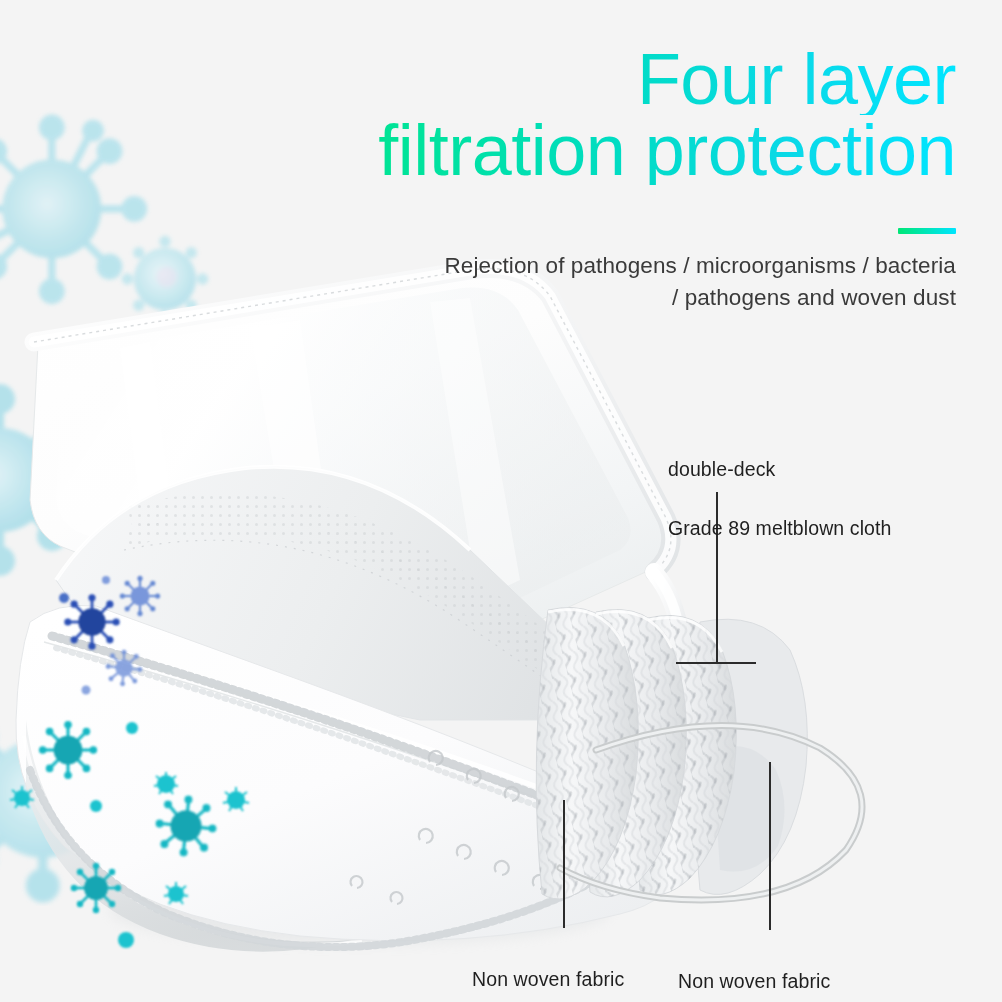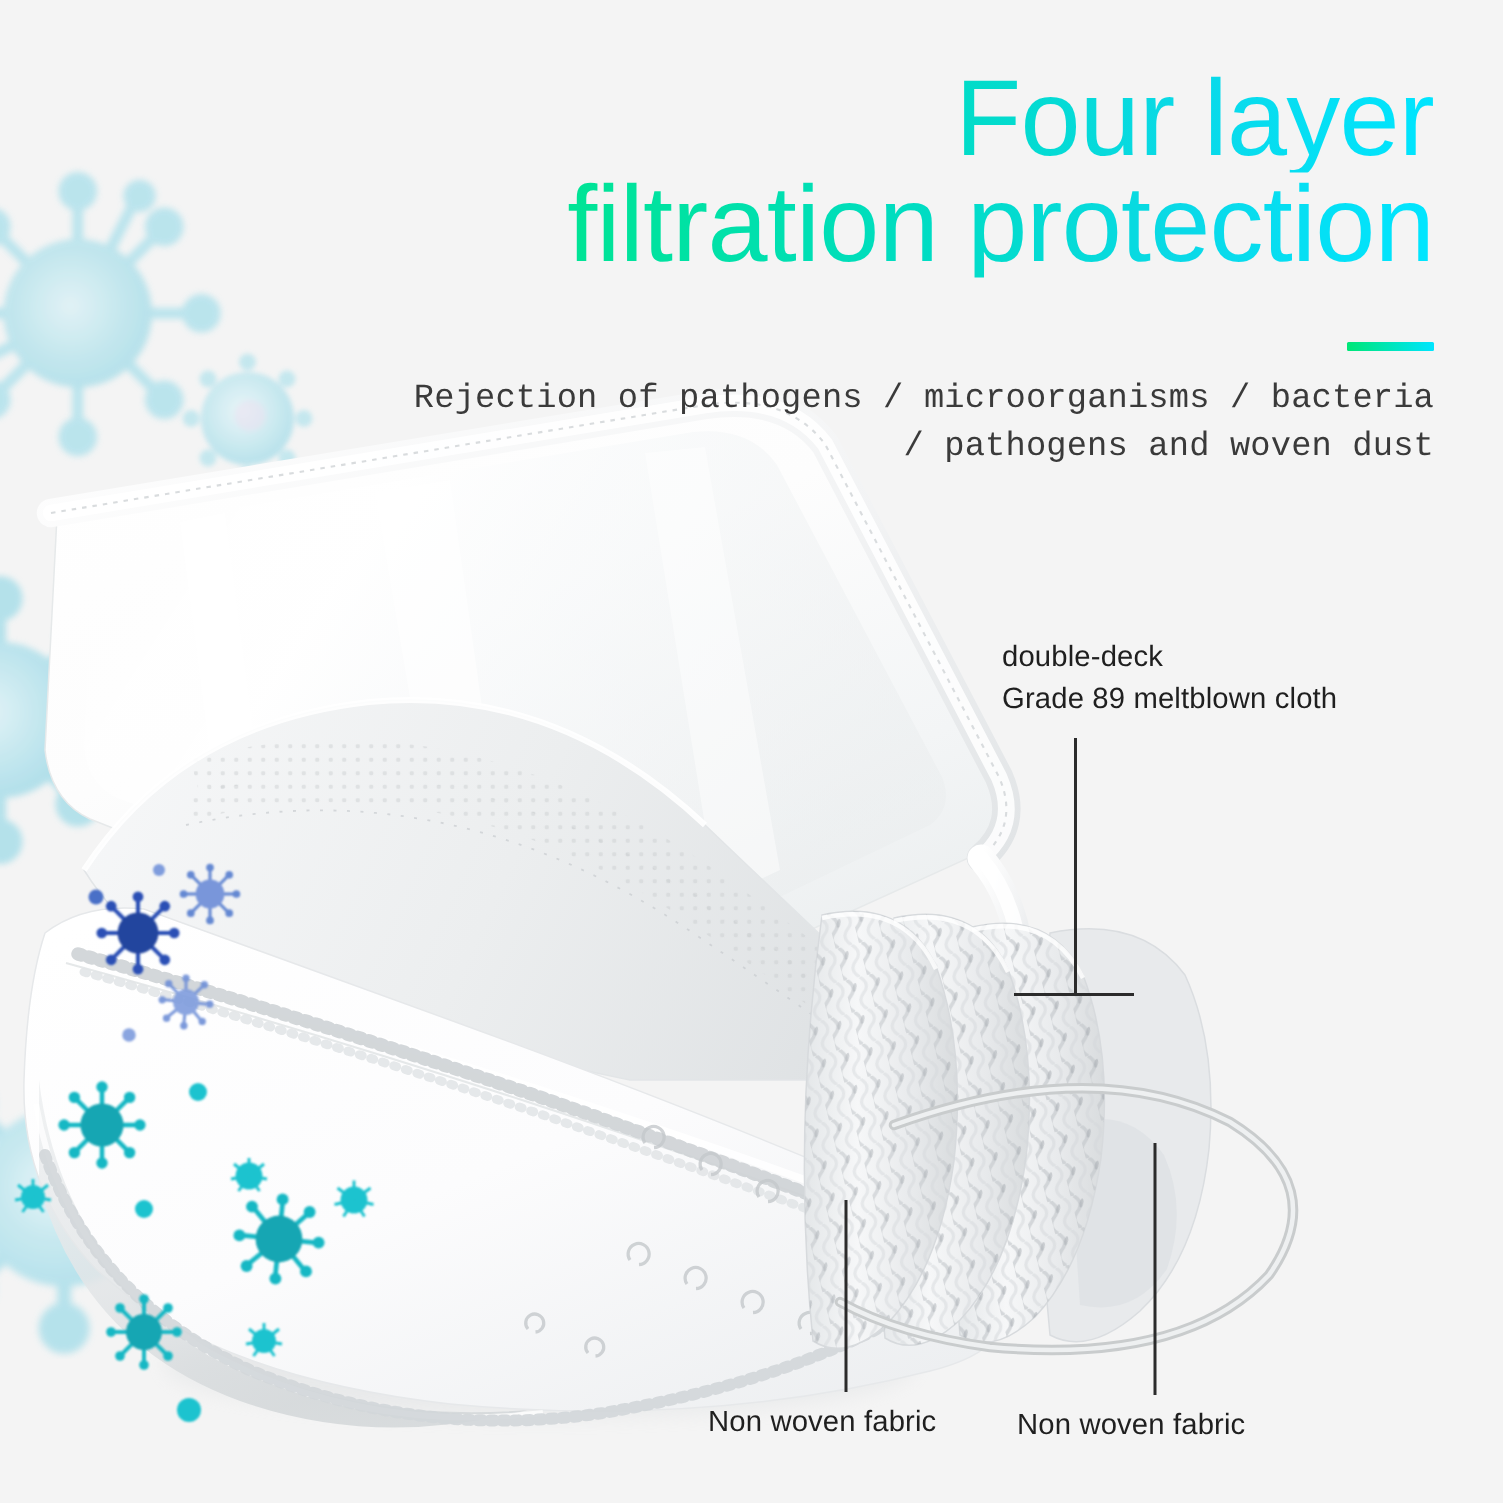--- a/index.html
+++ b/index.html
@@ -58,36 +58,36 @@
     position:absolute;
     right:46px;
     top:250px;
     width:700px;
     text-align:right;
     font-size:22.5px;
     line-height:1.42;
     color:#3a3a3a;
     letter-spacing:0.1px;
   }
-  .subhead span{display:block;font-family:Liberation Mono, monospace;}
+  .subhead span{display:block;}
 
   
   .product{position:absolute;left:0;top:250px;width:900px;height:720px;}
   .product svg{display:block;width:100%;height:100%;}
 
   
   .callout{
     position:absolute;
     font-size:19.5px;
     line-height:1.42;
     color:#1f1f1f;
     letter-spacing:0.1px;
     white-space:nowrap;
   }
-  .callout span{display:block;}
+  .callout span{display:block;margin-top:31px;}
   #callout-meltblown{left:668px;top:425px;}
   #callout-nonwoven-1{left:472px;top:935px;}
   #callout-nonwoven-2{left:678px;top:937px;}
 
   .leader{position:absolute;background:#2b2b2b;}
   .leader.v{width:1.6px;}
   .leader.h{height:1.6px;}
 </style>
 </head>
 <body>

